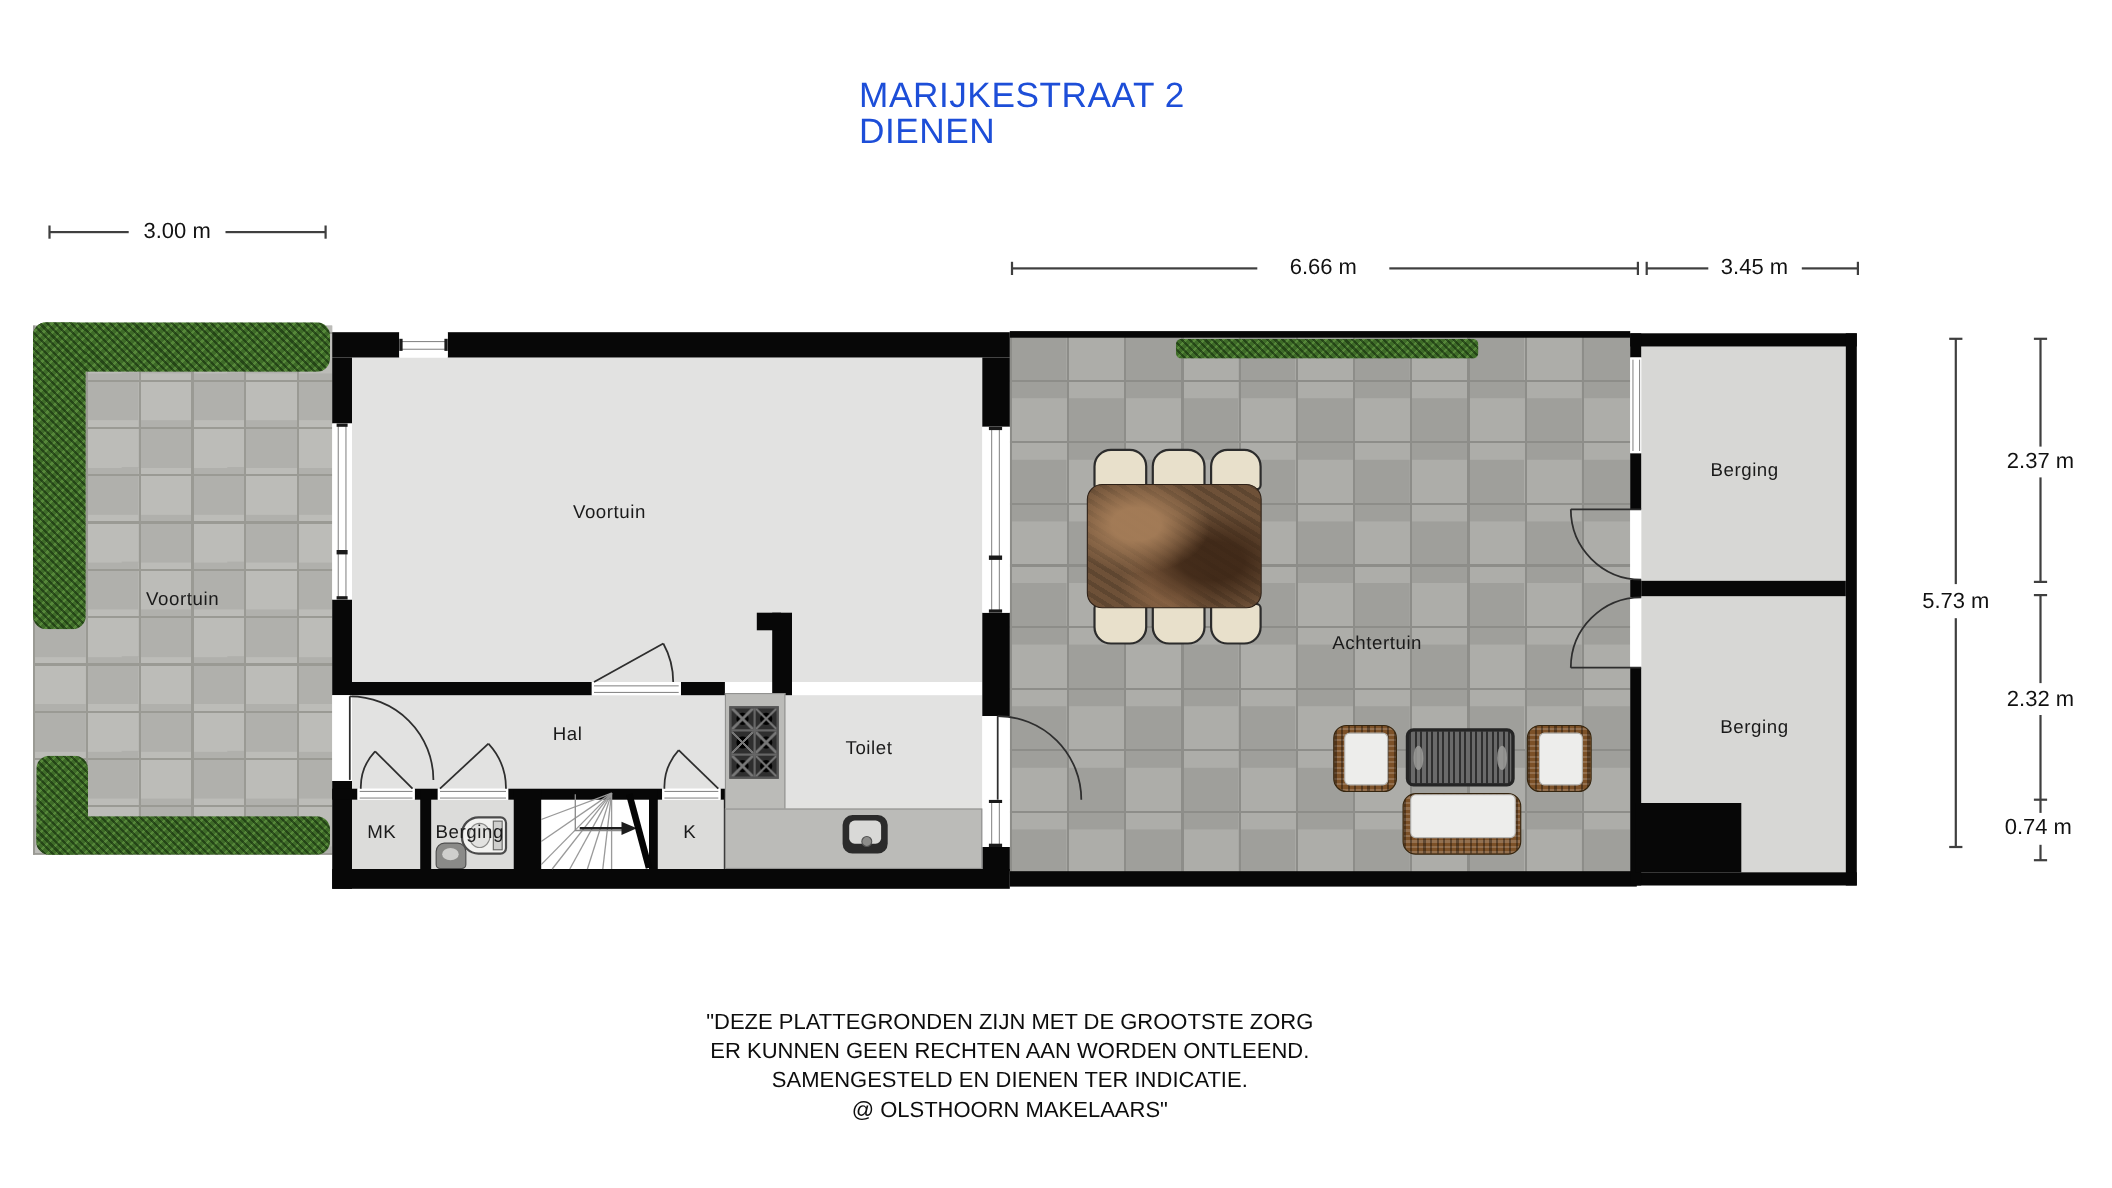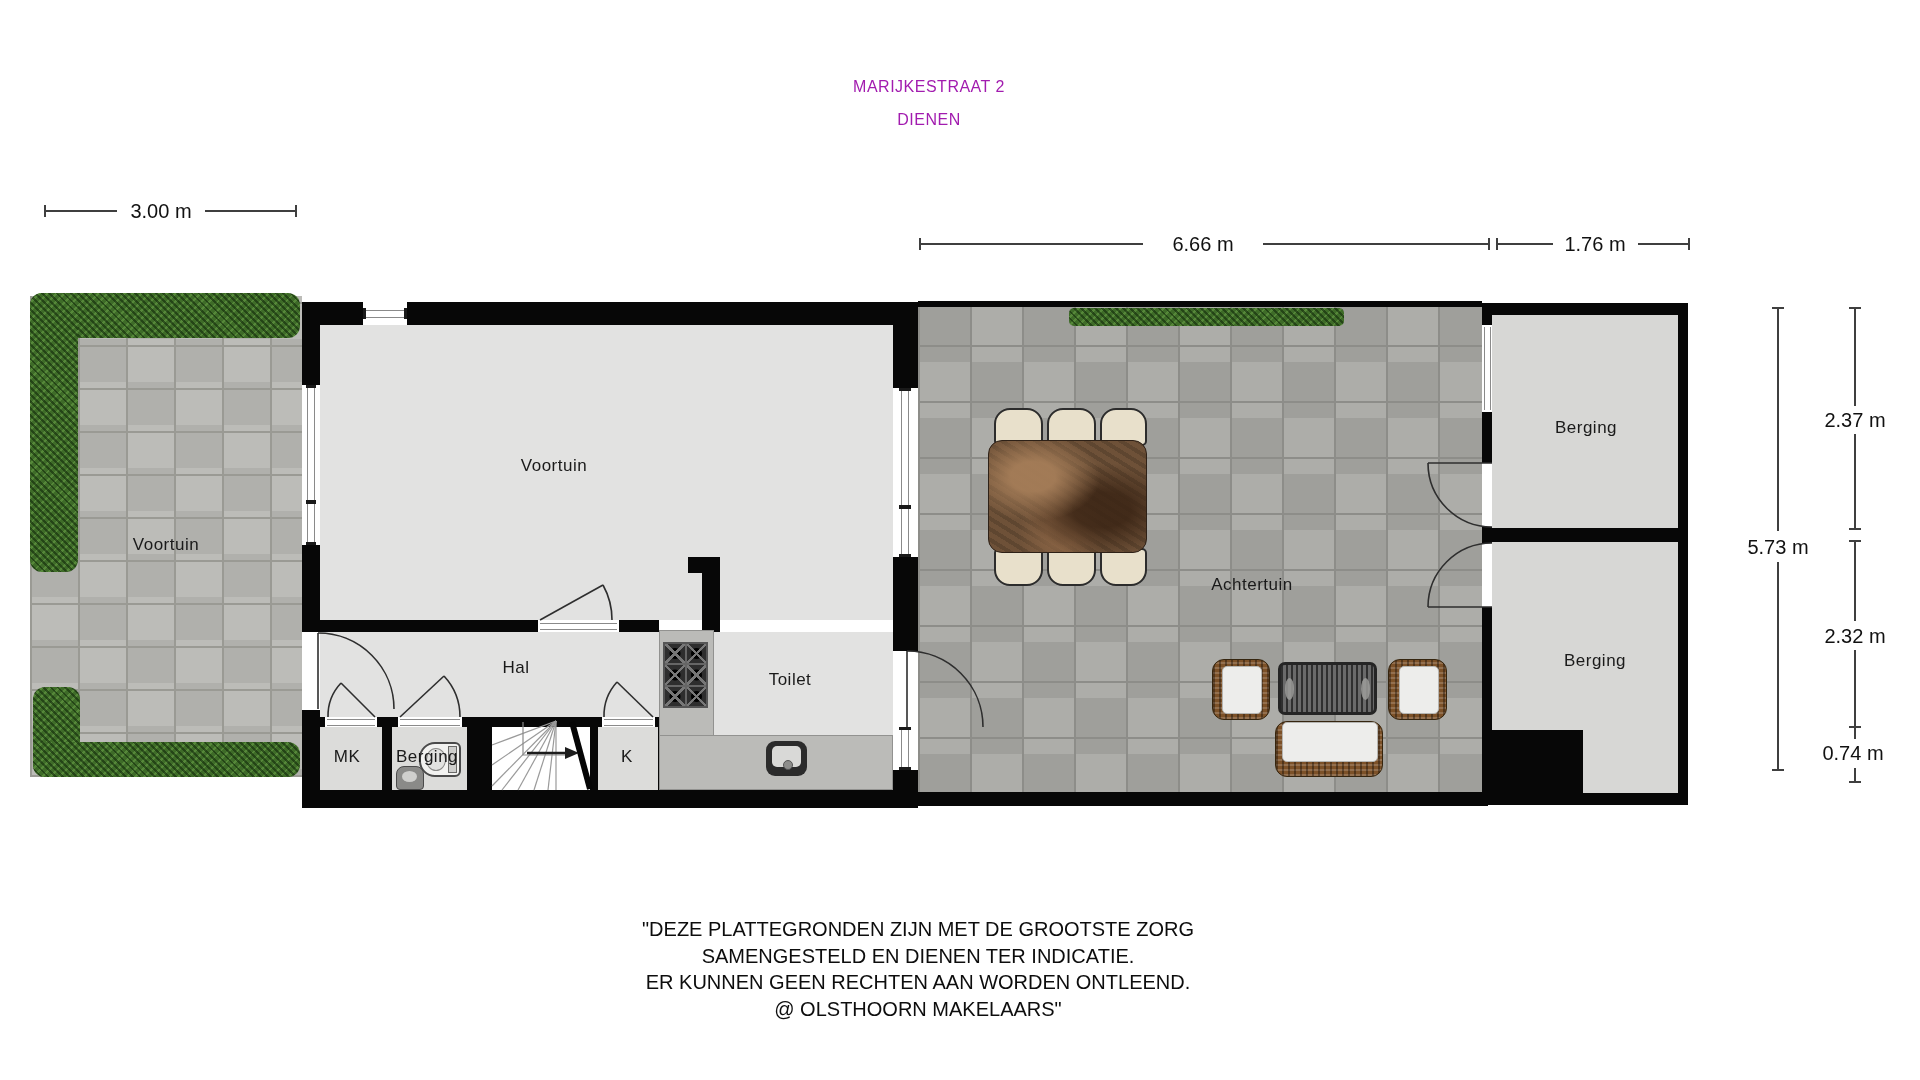--- a/index.html
+++ b/index.html
@@ -13,21 +13,21 @@
   .white{position:absolute;background:#ffffff;}
   .rlabel{position:absolute;transform:translate(-50%,-50%);font-size:17px;
           color:#1a1a1a;white-space:nowrap;letter-spacing:.5px;}
   .dimlabel{position:absolute;transform:translate(-50%,-50%);font-size:20px;
           color:#111;background:#fff;padding:0 4px;white-space:nowrap;}
   .dl{position:absolute;height:2px;background:#3f3f3f;}
   .dlv{position:absolute;width:2px;background:#3f3f3f;}
   .tkv{position:absolute;width:2px;height:12px;background:#3f3f3f;}
   .tkh{position:absolute;width:12px;height:2px;background:#3f3f3f;}
   .title{position:absolute;left:929px;top:70px;transform:translateX(-50%);
-         text-align:center;font-size:16px;line-height:33px;letter-spacing:.5px;color:#a21caf;}
+         text-align:left;font-size:32px;line-height:33px;letter-spacing:.5px;color:#1d4ed8;}
   .disclaimer{position:absolute;left:918px;top:916px;transform:translateX(-50%);
          text-align:center;font-size:20px;line-height:26.5px;color:#0d0d0d;white-space:nowrap;}
   .pav{position:absolute;background-color:#b7b7b3;
        background-image:
         repeating-linear-gradient(90deg,#9a9a94 0 2px,transparent 2px 48px),
         repeating-linear-gradient(0deg,#9a9a94 0 2px,transparent 2px 43px),
         repeating-conic-gradient(#bcbcb8 0% 25%,#b0b0ac 25% 50%);
        background-size:auto,auto,96px 86px;}
   .cob{position:absolute;background-color:#a8a8a4;
        background-image:
@@ -91,21 +91,21 @@
   <div class="dl" style="left:920px;top:243px;width:223px"></div>
   <div class="dl" style="left:1263px;top:243px;width:226px"></div>
   <div class="tkv" style="left:919px;top:238px"></div>
   <div class="tkv" style="left:1488px;top:238px"></div>
   <div class="dimlabel" style="left:1203px;top:244px">6.66 m</div>
 
   <div class="dl" style="left:1497px;top:243px;width:56px"></div>
   <div class="dl" style="left:1638px;top:243px;width:51px"></div>
   <div class="tkv" style="left:1496px;top:238px"></div>
   <div class="tkv" style="left:1688px;top:238px"></div>
-  <div class="dimlabel" style="left:1595px;top:244px">1.76 m</div>
+  <div class="dimlabel" style="left:1595px;top:244px">3.45 m</div>
 
   <div class="dlv" style="left:1777px;top:308px;height:223px"></div>
   <div class="dlv" style="left:1777px;top:562px;height:208px"></div>
   <div class="tkh" style="left:1772px;top:307px"></div>
   <div class="tkh" style="left:1772px;top:769px"></div>
   <div class="dimlabel" style="left:1778px;top:547px">5.73 m</div>
 
   <div class="dlv" style="left:1854px;top:308px;height:98px"></div>
   <div class="dlv" style="left:1854px;top:434px;height:95px"></div>
   <div class="tkh" style="left:1849px;top:307px"></div>
@@ -319,18 +319,18 @@
     </g>
     <g>
       <path d="M 527 753 L 566 753" stroke="#1c1c1c" stroke-width="2.4" fill="none"></path>
       <polygon points="565,747 579,753 565,759" fill="#1c1c1c"></polygon>
     </g>
     <path d="M 572 722 L 590 789" stroke="#050505" stroke-width="6"></path>
   </svg>
 
   <div class="disclaimer">
     <div>"DEZE PLATTEGRONDEN ZIJN MET DE GROOTSTE ZORG</div>
+    <div>ER KUNNEN GEEN RECHTEN AAN WORDEN ONTLEEND.</div>
     <div>SAMENGESTELD EN DIENEN TER INDICATIE.</div>
-    <div>ER KUNNEN GEEN RECHTEN AAN WORDEN ONTLEEND.</div>
     <div>@ OLSTHOORN MAKELAARS"</div>
   </div>
 
 </div>
 
 </body></html>

